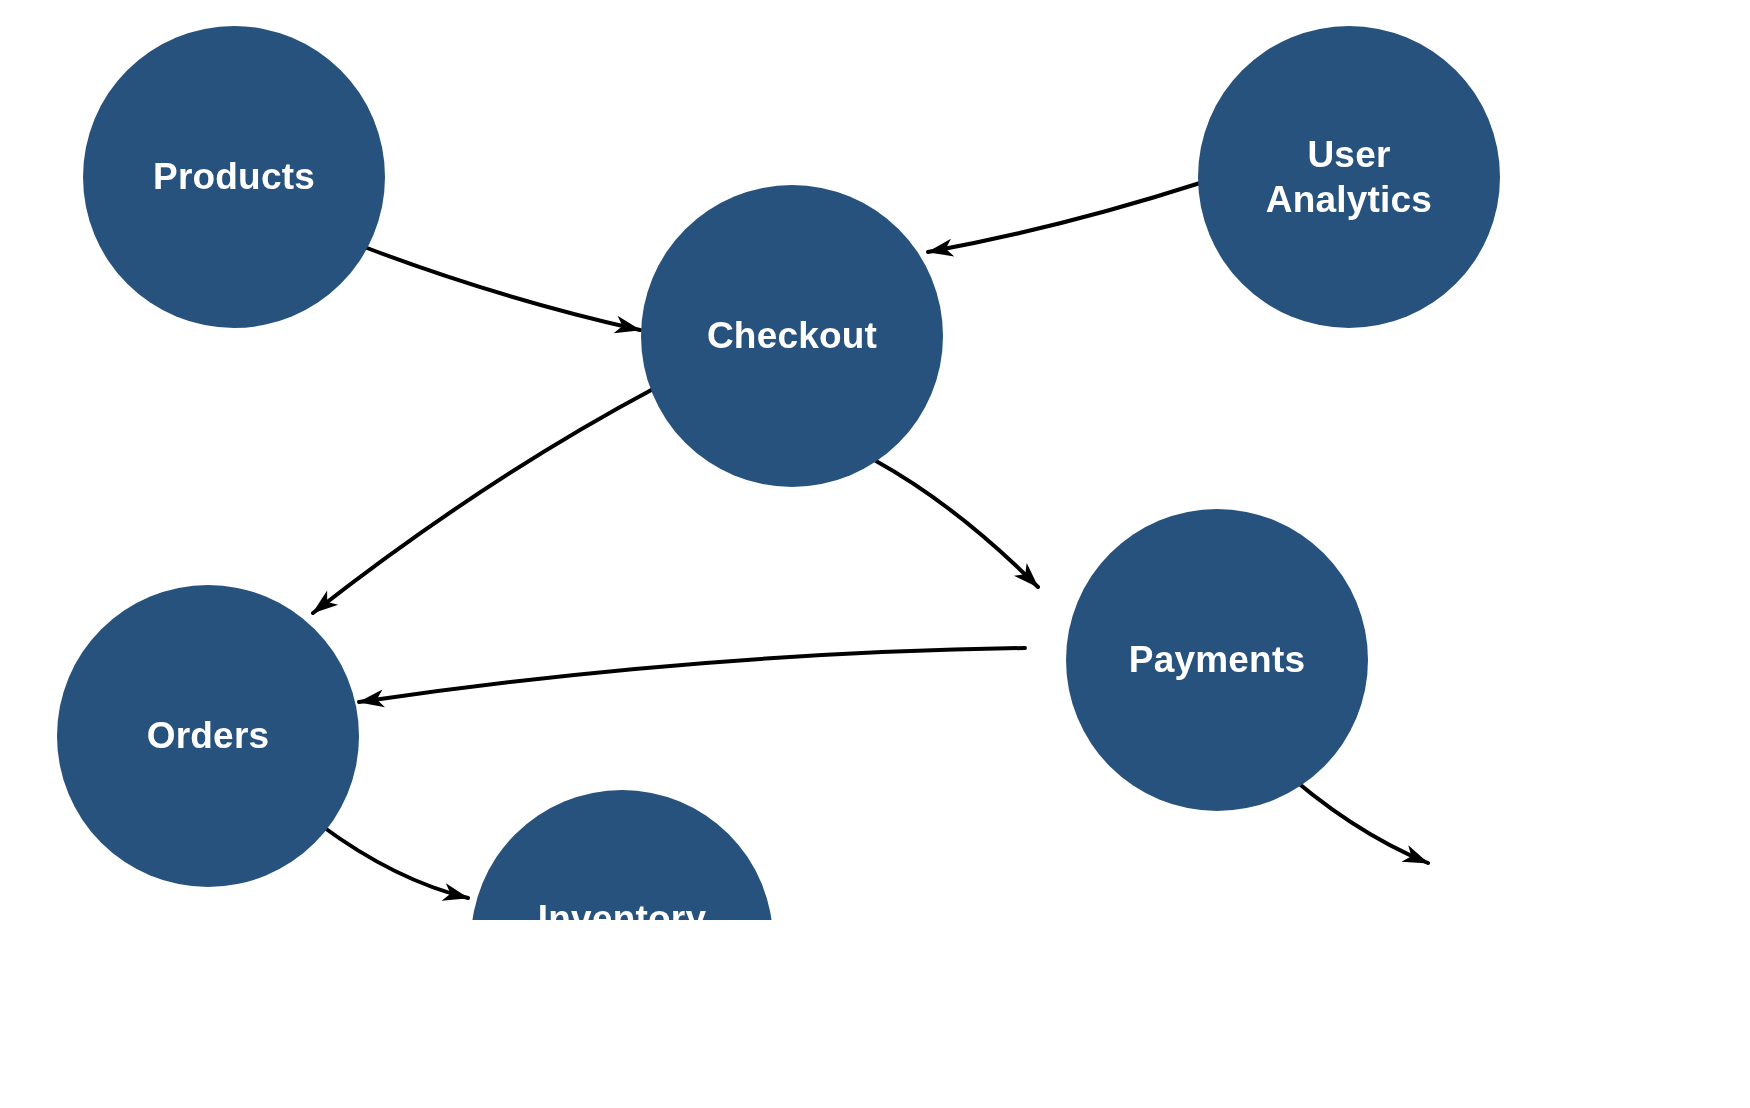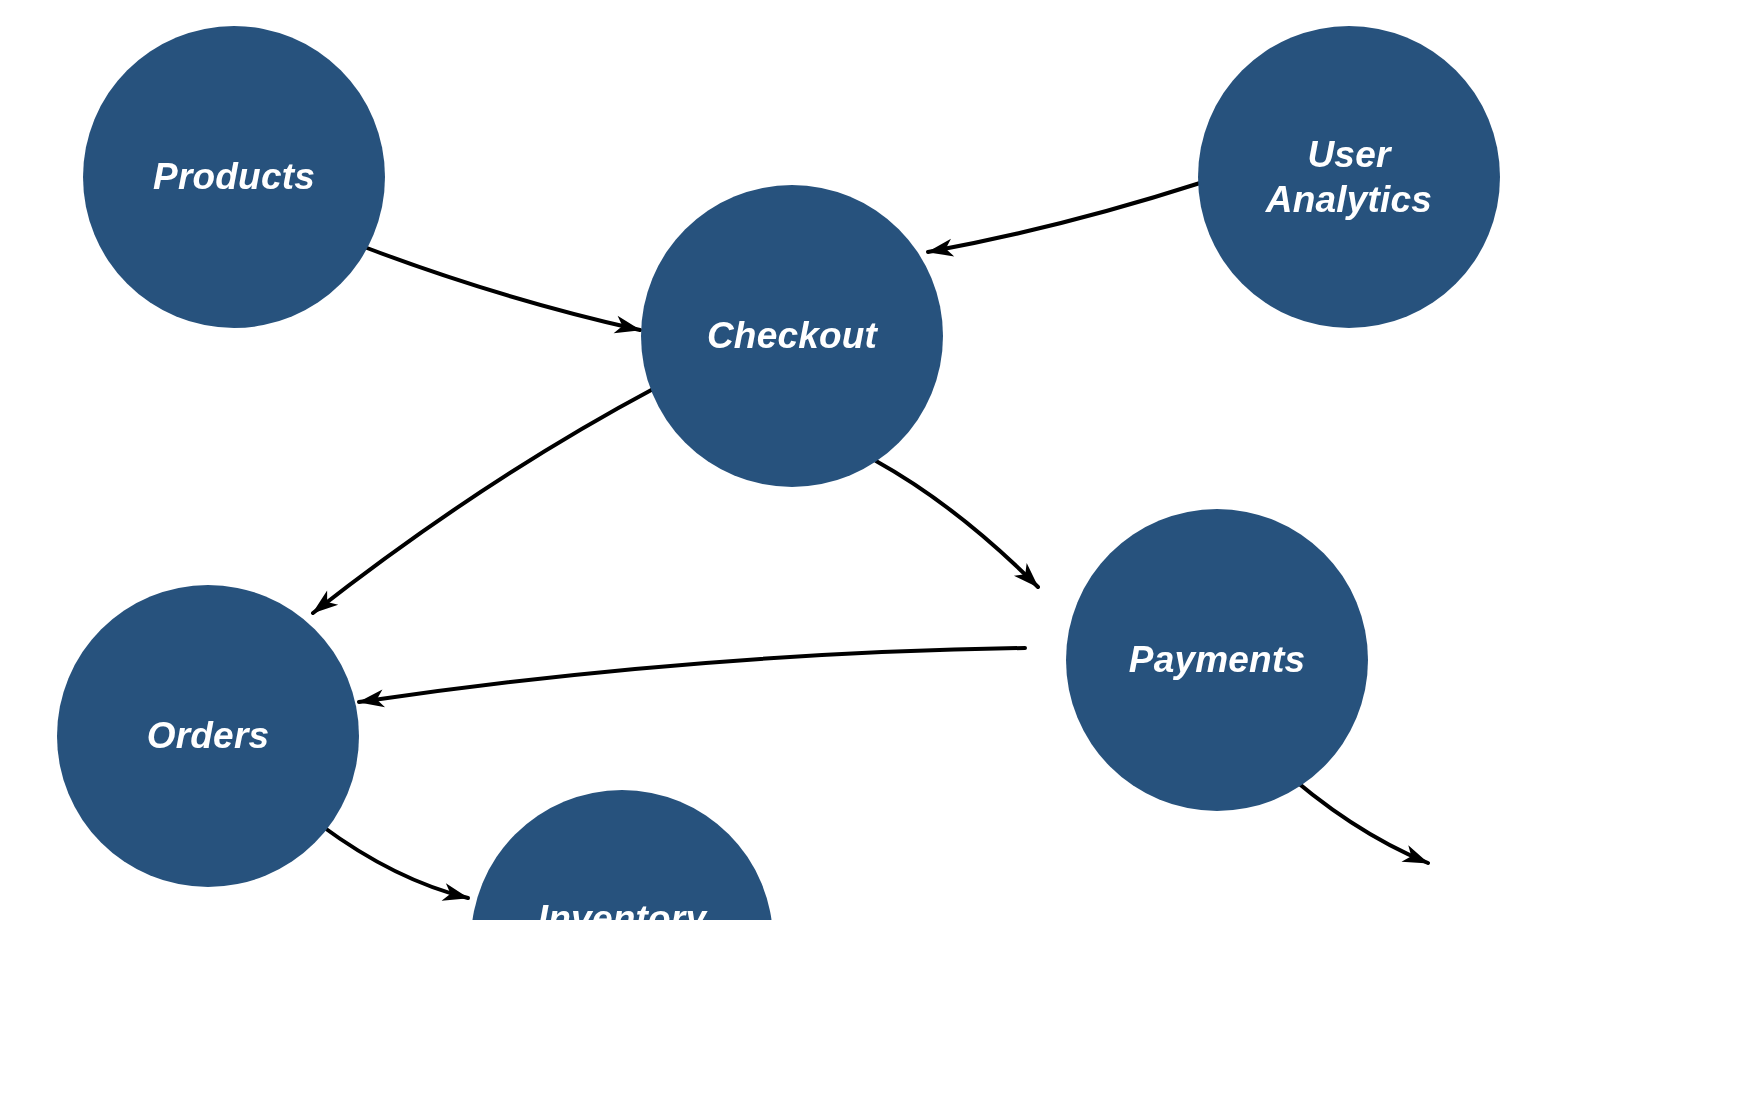--- a/index.html
+++ b/index.html
@@ -7,21 +7,20 @@
     padding: 0;
     background: #ffffff;
   }
   .canvas {
     position: relative;
     width: 1750px;
     height: 920px;
     background: #ffffff;
     overflow: hidden;
     font-family: "Liberation Sans", "DejaVu Sans", sans-serif;
-    font-style: italic;
   }
   .edges-layer {
     position: absolute;
     left: 0;
     top: 0;
     width: 1750px;
     height: 1108px;
   }
   .edge {
     fill: none;

